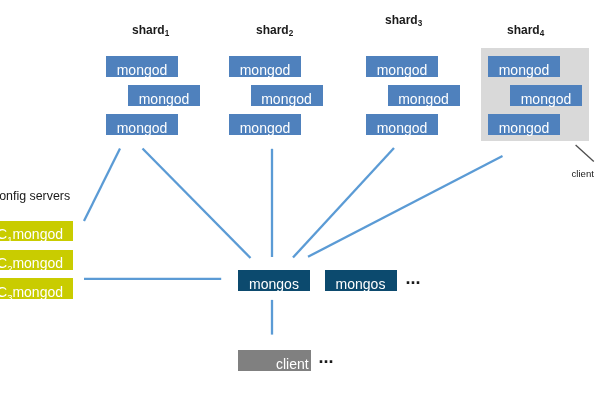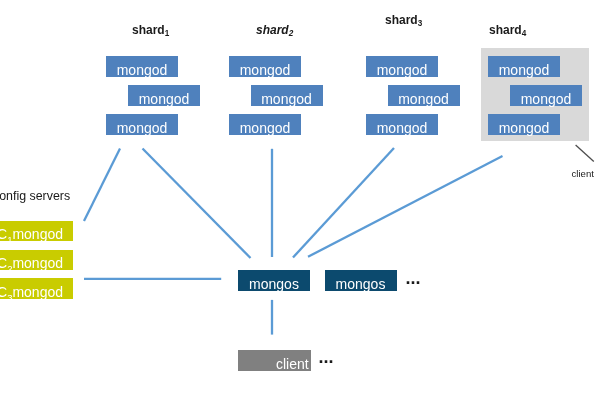--- a/index.html
+++ b/index.html
@@ -57,21 +57,21 @@
   <div class="node mongod" style="left:106px; top:55.5px; width:72px; height:21px;">
       <span>mongod</span>
     </div>
   <div class="node mongod" style="left:128px; top:84.5px; width:72px; height:21px;">
       <span>mongod</span>
     </div>
   <div class="node mongod" style="left:106px; top:113.5px; width:72px; height:21px;">
       <span>mongod</span>
     </div>
 
-  <div class="shard-label" style="left:256px; top:22.5px;font-style:italic;">
+  <div class="shard-label" style="left:256px; top:22.5px;">
     <span>shard</span><sub>2</sub>
   </div>
   <div class="node mongod" style="left:229px; top:55.5px; width:72px; height:21px;">
       <span>mongod</span>
     </div>
   <div class="node mongod" style="left:250.5px; top:84.5px; width:72px; height:21px;">
       <span>mongod</span>
     </div>
   <div class="node mongod" style="left:229px; top:113.5px; width:72px; height:21px;">
       <span>mongod</span>
@@ -83,21 +83,21 @@
   <div class="node mongod" style="left:366px; top:55.5px; width:72px; height:21px;">
       <span>mongod</span>
     </div>
   <div class="node mongod" style="left:387.5px; top:84.5px; width:72px; height:21px;">
       <span>mongod</span>
     </div>
   <div class="node mongod" style="left:366px; top:113.5px; width:72px; height:21px;">
       <span>mongod</span>
     </div>
 
-  <div class="shard-label" style="left:489px; top:22.5px;">
+  <div class="shard-label" style="left:507px; top:22.5px;">
     <span>shard</span><sub>4</sub>
   </div>
   <div class="node mongod" style="left:488px; top:55.5px; width:72px; height:21px;">
       <span>mongod</span>
     </div>
   <div class="node mongod" style="left:510px; top:84.5px; width:72px; height:21px;">
       <span>mongod</span>
     </div>
   <div class="node mongod" style="left:488px; top:113.5px; width:72px; height:21px;">
       <span>mongod</span>

